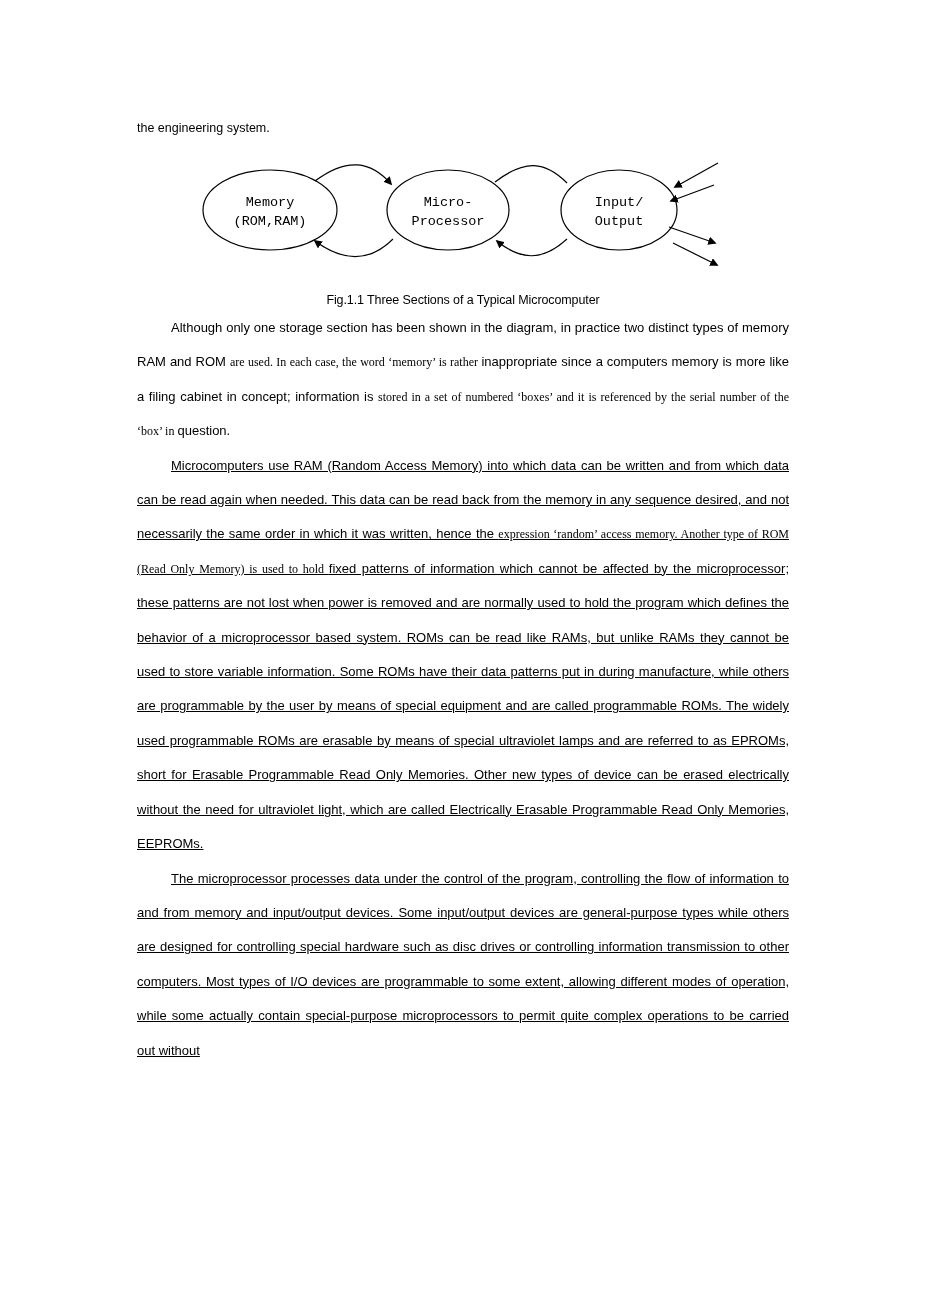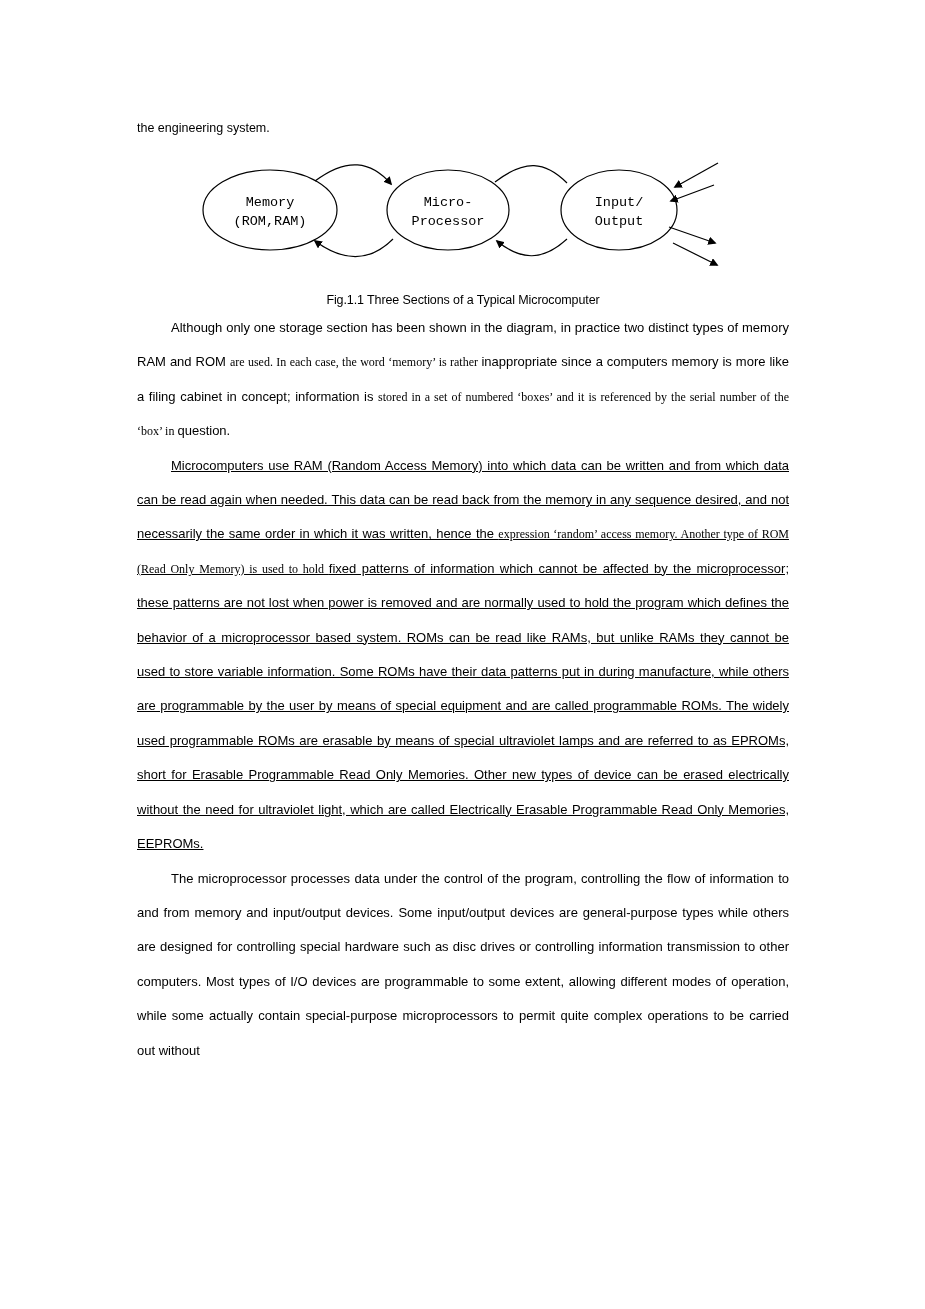--- a/index.html
+++ b/index.html
@@ -66,21 +66,21 @@
     font-family: "Liberation Serif", serif;
     font-size: 12px;
     margin-top: 7px;
   }
   .sans-run {
     font-family: "Liberation Sans", sans-serif;
     font-size: 13px;
   }
   .p1 { margin-top: 6px; }
   .p2 { margin-top: 0px; text-decoration: underline; }
-  .p3 { margin-top: 0px; }
+  .p3 { margin-top: 0px; text-decoration: underline; }
 </style>
 </head>
 <body>
 
 <div class="page">
   <div class="content">
 
     <div class="lead-line">the engineering system.</div>
 
     <div class="figure-wrap">

